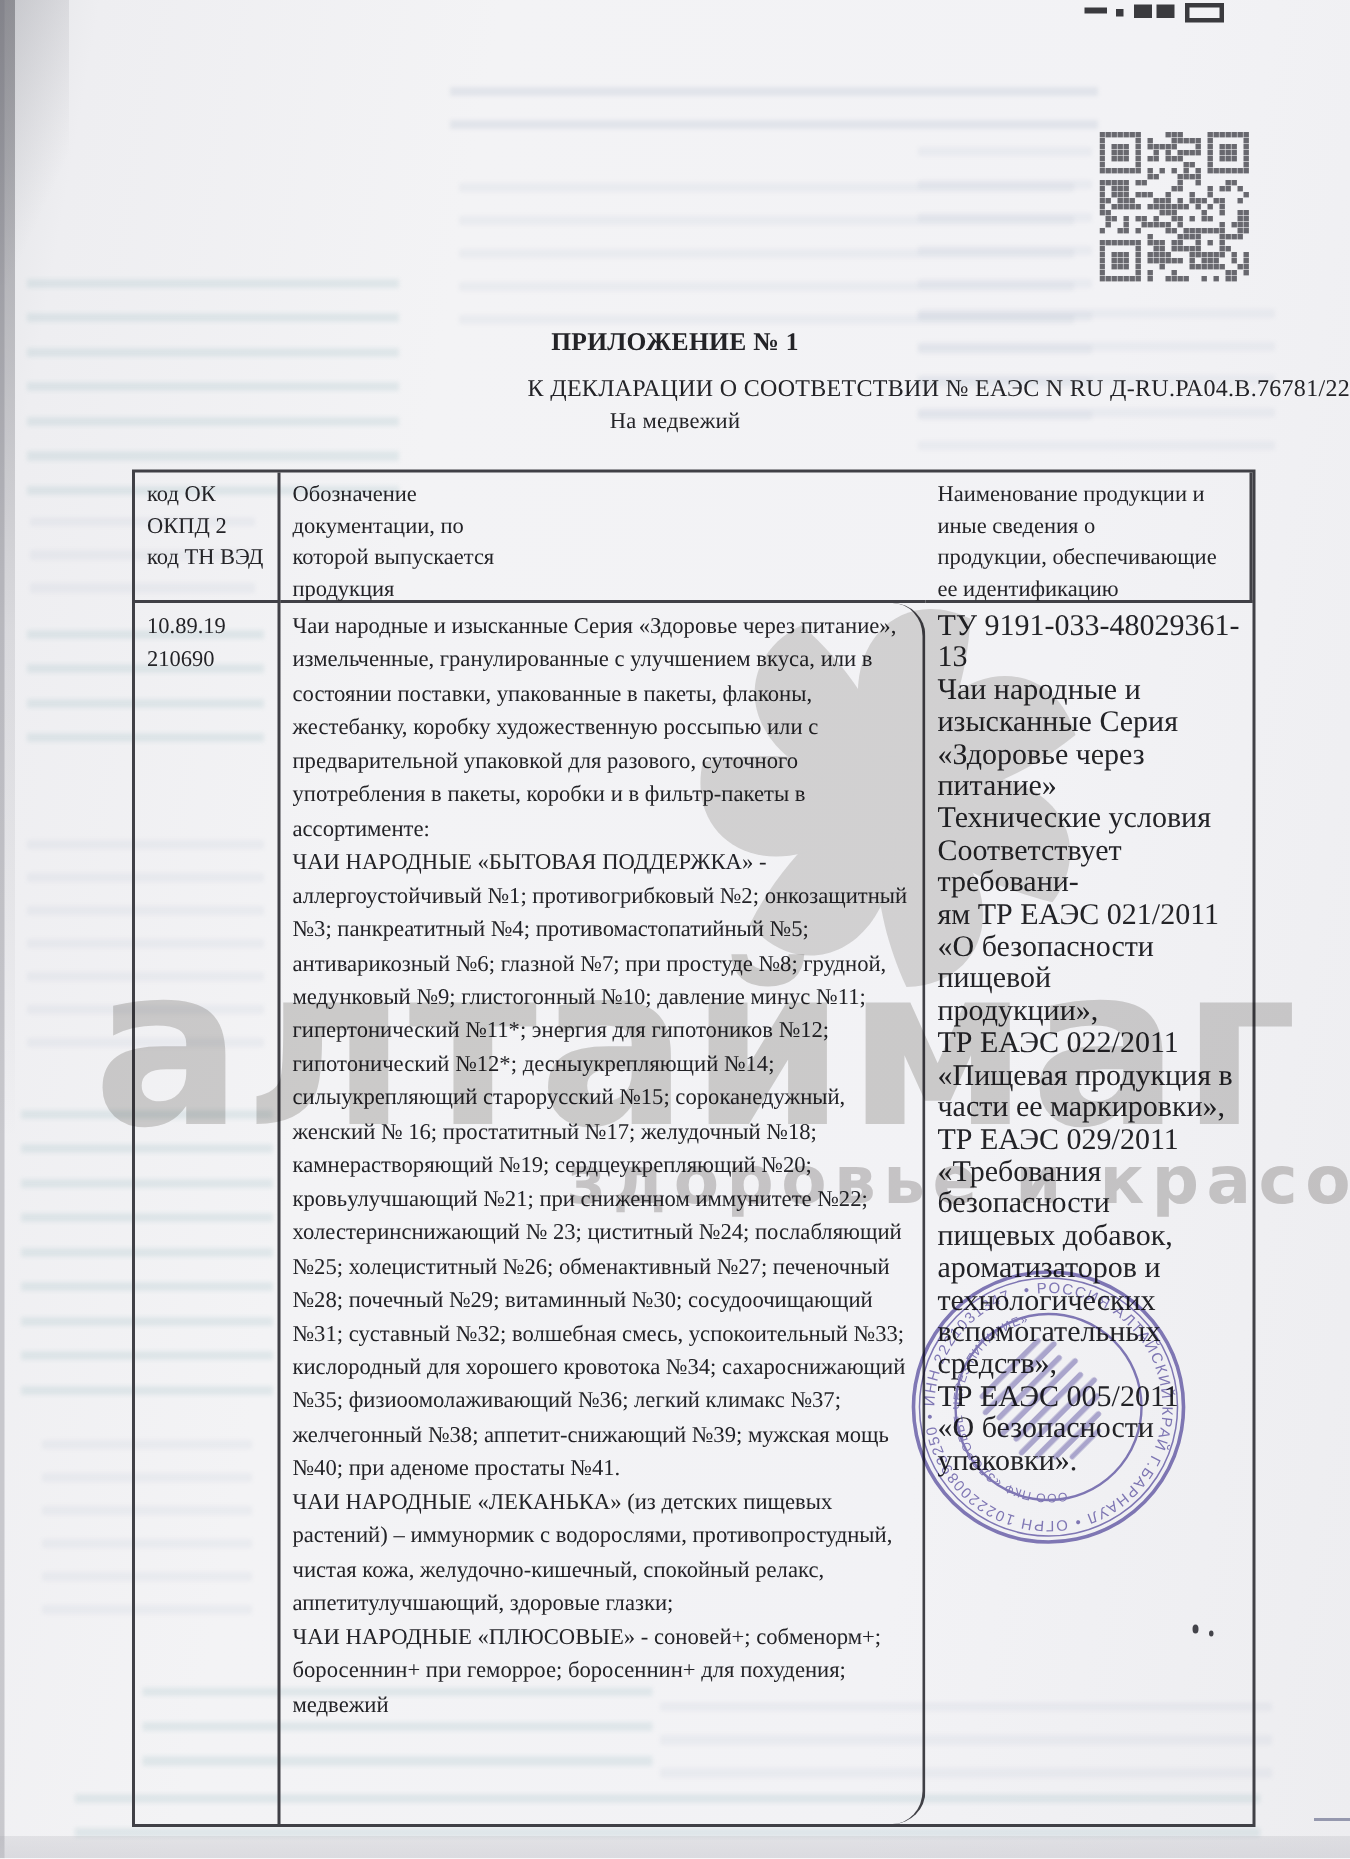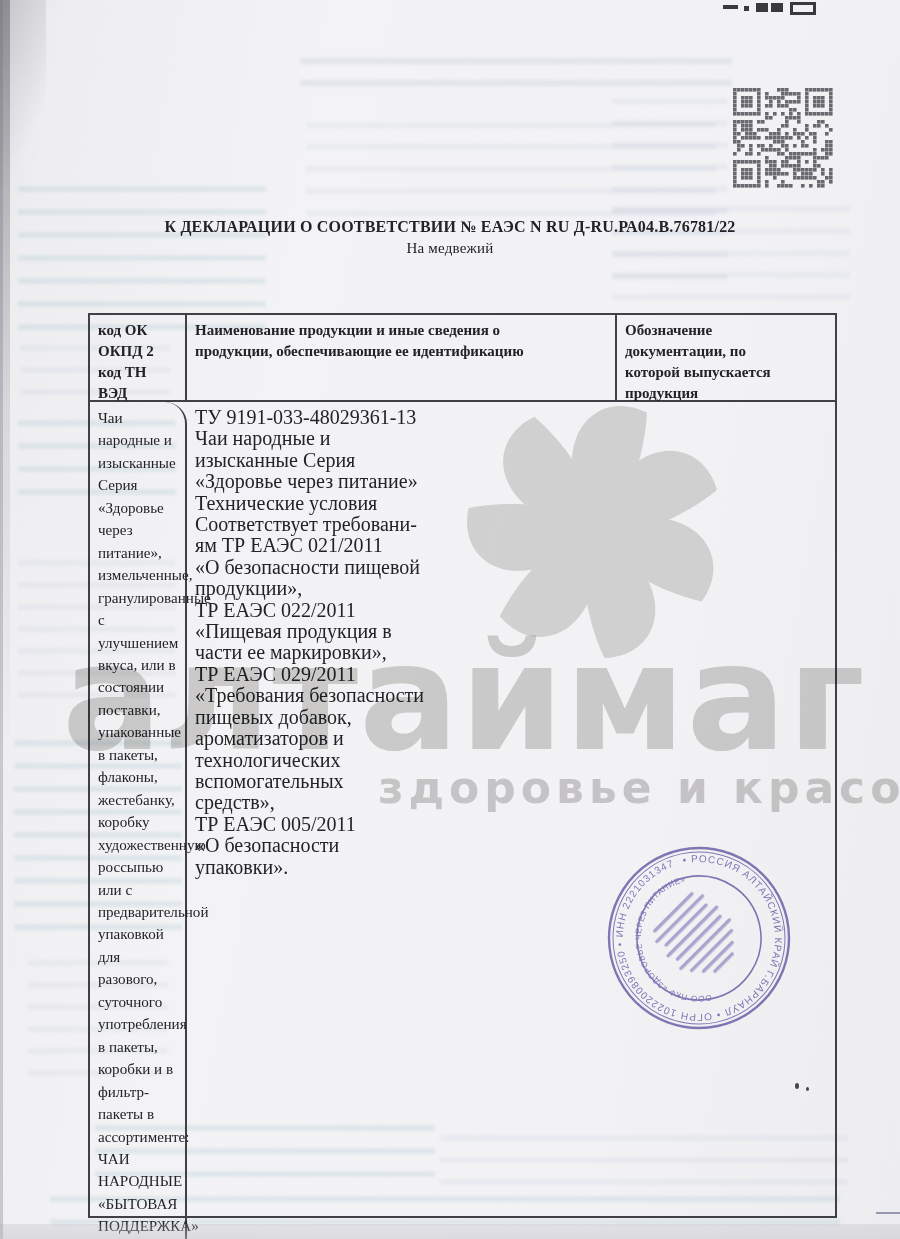--- a/index.html
+++ b/index.html
@@ -23,29 +23,29 @@
   .bleed.soft{opacity:.17;}
   .bleed.teal{background:repeating-linear-gradient(180deg,rgba(95,150,160,.50) 0 6px,rgba(0,0,0,0) 6px 23px);opacity:.26;}
 
   
   .mark{position:absolute;background:#3a3a3e;}
   .mark-outline{position:absolute;border:3px solid #3a3a3e;background:transparent;}
 
   
   .title-block{position:absolute;left:0;top:218px;width:900px;text-align:center;letter-spacing:.2px;}
   .t1{font-size:17px;font-weight:bold;margin-bottom:13px;}
-  .t2{font-size:16px;font-weight:bold;margin-bottom:4px;}
+  .t2{font-size:16px;font-weight:normal;margin-bottom:4px;text-align:right;}
   .t3{font-size:15px;}
 
   
   .table{position:absolute;left:88px;top:313px;width:749px;height:905px;
     border:2px solid #404046;display:grid;grid-template-columns:97px 430px auto;grid-template-rows:87px auto;box-sizing:border-box;}
   .cell{box-sizing:border-box;border-right:2px solid #404046;padding:5px 8px;}
   .cell.last{border-right:none;}
-  .cell.hdr{border-bottom:2px solid #404046;font-weight:bold;font-size:15px;line-height:21px;}
+  .cell.hdr{border-bottom:2px solid #404046;font-weight:normal;font-size:15px;line-height:21px;}
   .preline{white-space:pre-line;}
   .code-cell{font-size:15px;line-height:22px;}
   .desc-cell{font-size:15.1px;line-height:22.45px;padding-right:5px;border-radius:22px;}
   .doc-cell{font-size:20px;line-height:21.4px;}
 
   
   .wm{pointer-events:none;mix-blend-mode:multiply;}
   .wm-brand{position:absolute;left:62px;top:612px;width:860px;font-family:"DejaVu Sans","Liberation Sans",sans-serif;
     font-size:148px;font-weight:bold;letter-spacing:1px;color:rgba(150,147,143,.40);white-space:nowrap;}
   .wm-tag{position:absolute;left:378px;top:762px;font-family:"DejaVu Sans","Liberation Sans",sans-serif;
@@ -403,34 +403,37 @@
         <rect x="48" y="96" width="3.6" height="3.6" fill="#4b4b52"></rect>
         <rect x="52" y="96" width="3.6" height="3.6" fill="#4b4b52"></rect>
         <rect x="56" y="96" width="3.6" height="3.6" fill="#4b4b52"></rect>
         <rect x="68" y="96" width="3.6" height="3.6" fill="#4b4b52"></rect>
         <rect x="76" y="96" width="3.6" height="3.6" fill="#4b4b52"></rect>
         <rect x="84" y="96" width="3.6" height="3.6" fill="#4b4b52"></rect>
         <rect x="88" y="96" width="3.6" height="3.6" fill="#4b4b52"></rect>
       </svg></div>
 
   <div class="title-block">
+    <div class="t1">ПРИЛОЖЕНИЕ № 1</div>
     <div class="t2">К ДЕКЛАРАЦИИ О СООТВЕТСТВИИ № ЕАЭС N RU Д-RU.РА04.В.76781/22</div>
     <div class="t3">На медвежий</div>
   </div>
 
   <div class="table">
     <div class="cell hdr preline">код ОК
 ОКПД 2
 код ТН ВЭД</div>
-    <div class="cell hdr preline">Наименование продукции и иные сведения о
-продукции, обеспечивающие ее идентификацию</div>
     <div class="cell hdr preline last">Обозначение
 документации, по
 которой выпускается
 продукция</div>
+    <div class="cell hdr preline">Наименование продукции и иные сведения о
+продукции, обеспечивающие ее идентификацию</div>
+    <div class="cell code-cell preline">10.89.19
+210690</div>
     <div class="cell desc-cell preline">Чаи народные и изысканные Серия «Здоровье через питание», измельченные, гранулированные с улучшением вкуса, или в состоянии поставки, упакованные в пакеты, флаконы, жестебанку, коробку художественную россыпью или с предварительной упаковкой для разового, суточного употребления в пакеты, коробки и в фильтр-пакеты в ассортименте:
 ЧАИ НАРОДНЫЕ «БЫТОВАЯ ПОДДЕРЖКА» - аллергоустойчивый №1; противогрибковый №2; онкозащитный №3; панкреатитный №4; противомастопатийный №5;  антиварикозный №6; глазной №7; при простуде №8;  грудной, медунковый №9; глистогонный №10; давление минус №11; гипертонический №11*; энергия для гипотоников №12; гипотонический №12*; десныукрепляющий №14; силыукрепляющий старорусский №15; сороканедужный, женский № 16; простатитный №17; желудочный №18; камнерастворяющий №19;  сердцеукрепляющий №20; кровьулучшающий №21; при сниженном иммунитете №22; холестеринснижающий № 23; циститный №24;  послабляющий №25; холециститный №26;  обменактивный №27; печеночный №28; почечный №29;  витаминный №30; сосудоочищающий №31; суставный №32; волшебная смесь, успокоительный №33; кислородный для хорошего кровотока  №34; сахароснижающий №35;  физиоомолаживающий №36; легкий климакс №37;  желчегонный №38; аппетит-снижающий №39; мужская мощь №40; при аденоме простаты №41.
 ЧАИ НАРОДНЫЕ «ЛЕКАНЬКА» (из детских пищевых растений) – иммунормик  с водорослями, противопростудный, чистая кожа, желудочно-кишечный, спокойный релакс, аппетитулучшающий, здоровые глазки;
 ЧАИ НАРОДНЫЕ «ПЛЮСОВЫЕ» - соновей+; собменорм+; боросеннин+ при геморрое; боросеннин+ для похудения; медвежий</div>
     <div class="cell doc-cell preline last">ТУ 9191-033-48029361-13
 Чаи народные и
 изысканные Серия
 «Здоровье через питание»
 Технические условия
 Соответствует требовани-

